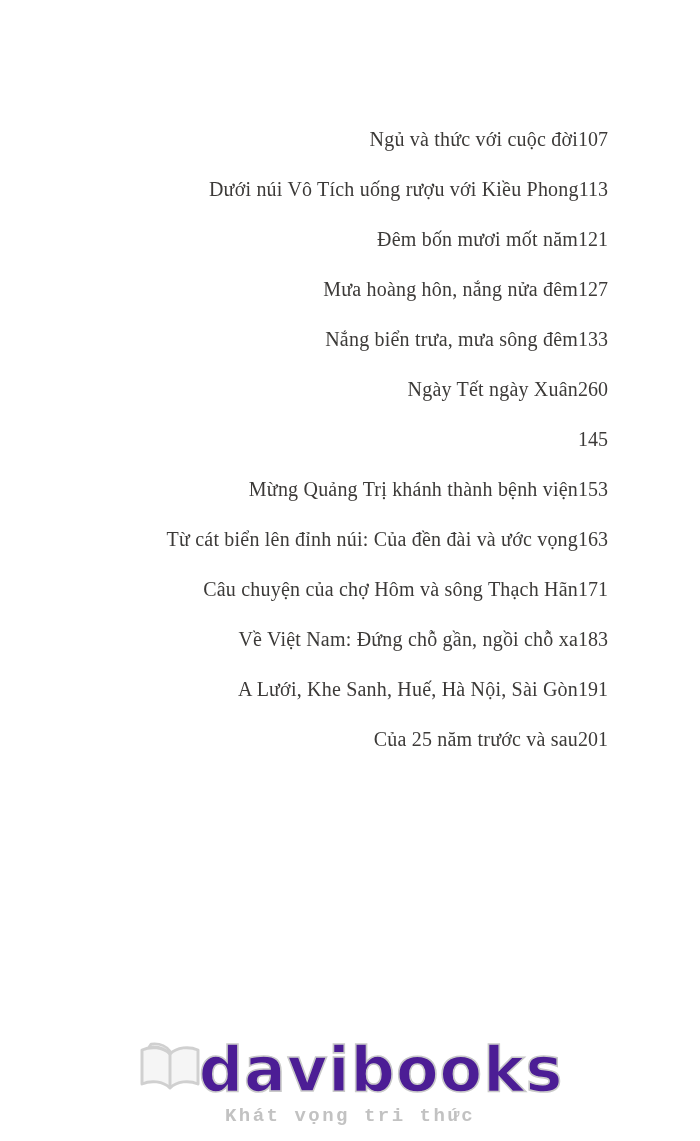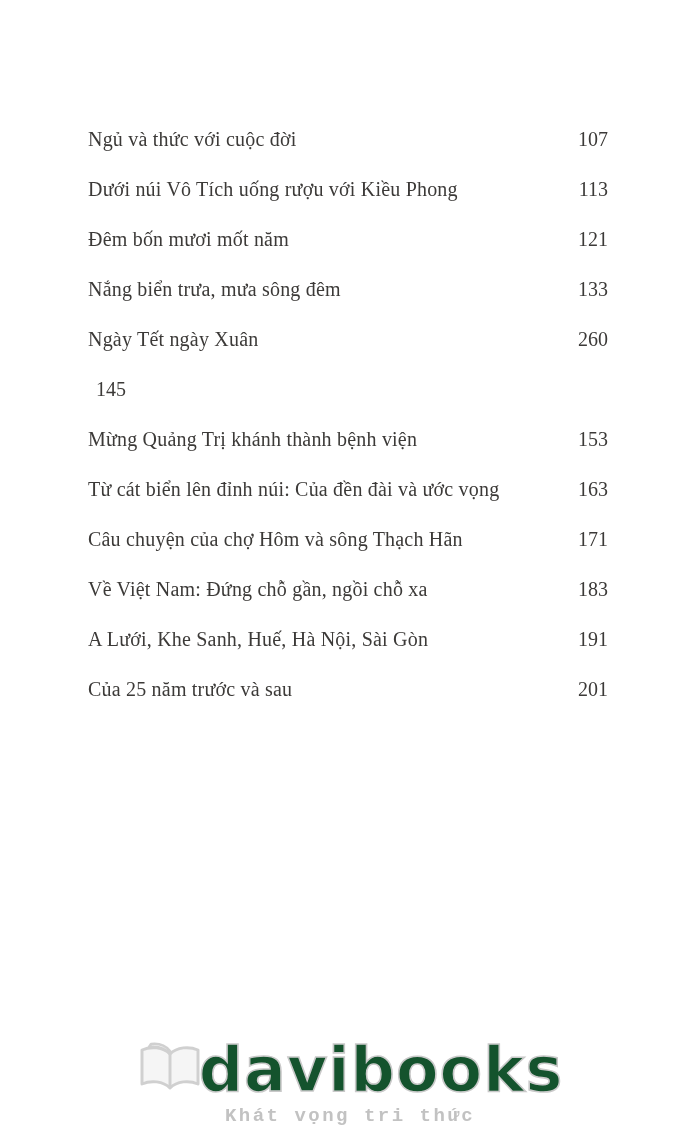--- a/index.html
+++ b/index.html
@@ -16,36 +16,36 @@
     font-family: "Liberation Serif", "DejaVu Serif", serif;
   }
   .toc {
     position: absolute;
     top: 128px;
     left: 88px;
     right: 92px;
   }
   .toc-row {
     display: flex;
-    justify-content: space-between;
+    justify-content: flex-end;
     align-items: baseline;
     margin-bottom: 28px;
     font-size: 20px;
     line-height: 22px;
     color: #3c3a38;
   }
   .toc-row.tight {
     margin-bottom: 15px;
   }
   .toc-title {
     letter-spacing: 0.2px;
     white-space: nowrap;
   }
   .toc-page {
-    margin-left: 8px;
+    margin-left: 0;
     white-space: nowrap;
   }
   .watermark {
     position: absolute;
     left: 0;
     right: 0;
     bottom: 14px;
     text-align: center;
     pointer-events: none;
   }
@@ -56,21 +56,21 @@
   }
   .wm-book-icon {
     margin-right: -4px;
     opacity: 0.9;
   }
   .wm-brand {
     font-family: "DejaVu Sans", "Liberation Sans", sans-serif;
     font-weight: bold;
     font-size: 62px;
     line-height: 62px;
-    color: #14532d;
+    color: #4c1d95;
     letter-spacing: 1px;
     -webkit-text-stroke: 1.6px #c9c9c9;
   }
   .wm-tagline {
     margin-top: 4px;
     font-family: Liberation Mono, monospace;
     font-weight: bold;
     font-size: 19px;
     letter-spacing: 2.5px;
     color: #c2c2c2;
@@ -86,20 +86,24 @@
         <span class="toc-title">Ngủ và thức với cuộc đời</span>
         <span class="toc-page">107</span>
       </div>
       <div class="toc-row">
         <span class="toc-title">Dưới núi Vô Tích uống rượu với Kiều Phong</span>
         <span class="toc-page">113</span>
       </div>
       <div class="toc-row">
         <span class="toc-title">Đêm bốn mươi mốt năm</span>
         <span class="toc-page">121</span>
+      </div>
+      <div class="toc-row">
+        <span class="toc-title">Mưa hoàng hôn, nắng nửa đêm</span>
+        <span class="toc-page">127</span>
       </div>
       <div class="toc-row">
         <span class="toc-title">Nắng biển trưa, mưa sông đêm</span>
         <span class="toc-page">133</span>
       </div>
       <div class="toc-row">
         <span class="toc-title">Ngày Tết ngày Xuân</span>
         <span class="toc-page">260</span>
       </div>
       <div class="toc-row">

